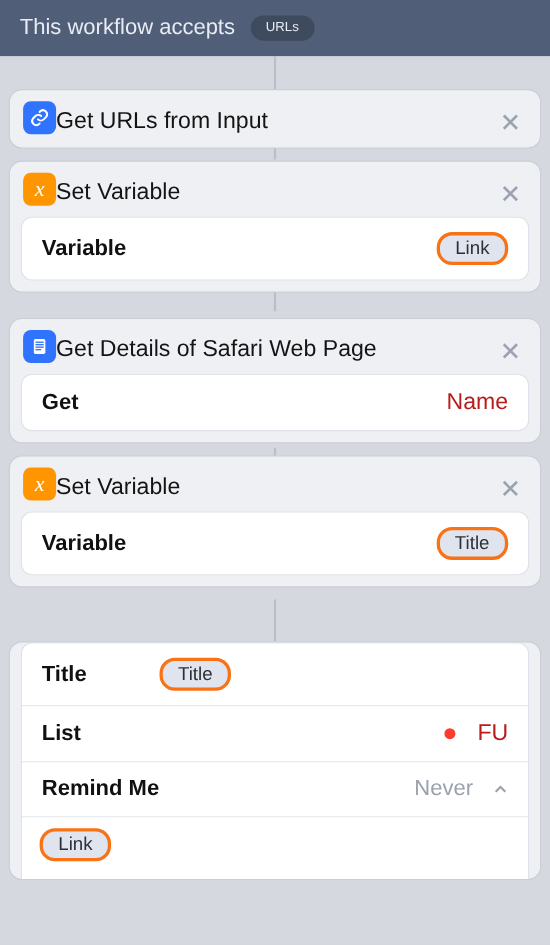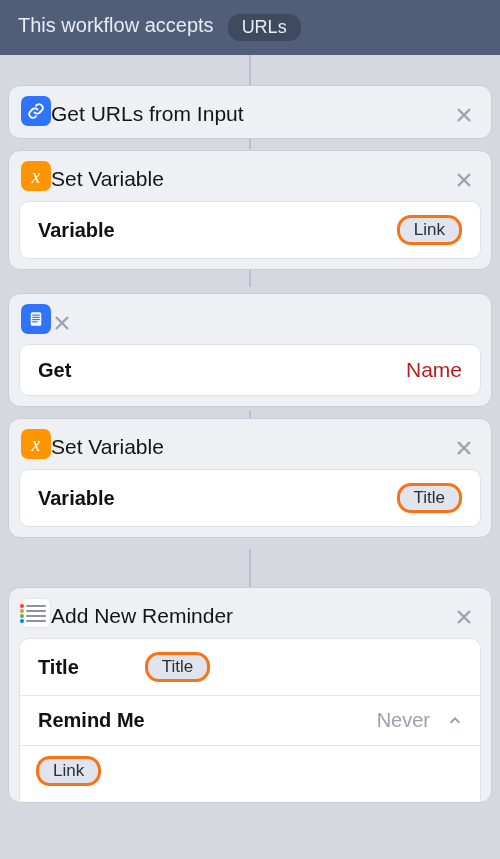--- a/index.html
+++ b/index.html
@@ -18,21 +18,21 @@
     display: flex;
     gap: 14px;
     font-size: 20px;
     font-weight: 400;
   }
   .header-pill {
     background: #3e4a5e;
     color: #e8ecf4;
     border-radius: 12px;
     padding: 3px 14px;
-    font-size: 18px;
+    font-size: 12px;
   }
   .canvas {
     position: relative;
     padding: 0;
   }
   .connector {
     position: absolute;
     left: 50%;
     width: 2px;
     background: #b9becb;
@@ -216,20 +216,21 @@
     <div class="card-header">
       <div class="card-icon ic-blue">
         <svg viewBox="0 0 24 24" width="18" height="18" fill="#fff">
           <rect x="5" y="3" width="14" height="18" rx="2" fill="#fff"></rect>
           <rect x="7" y="6" width="10" height="1.6" fill="#2f73ff"></rect>
           <rect x="7" y="9" width="10" height="1.6" fill="#2f73ff"></rect>
           <rect x="7" y="12" width="10" height="1.6" fill="#2f73ff"></rect>
           <rect x="7" y="15" width="7" height="1.6" fill="#2f73ff"></rect>
         </svg>
       </div>
+      <div class="card-title">Get Details of Safari Web Page</div>
       <div class="close-btn">
         <svg viewBox="0 0 16 16">
             <line x1="2" y1="2" x2="14" y2="14"></line>
             <line x1="14" y1="2" x2="2" y2="14"></line>
           </svg>
       </div>
     </div>
     <div class="card-body">
       <div class="body-row">
         <span class="body-label">Get</span>
@@ -260,45 +261,34 @@
         <span class="body-spacer"></span>
         <span class="token-pill">Title</span>
       </div>
     </div>
   </div>
 
   <div class="connector" style="top:494px; height:44px;"></div>
   <div class="big-gap"></div>
 
   <div class="card" style="margin-bottom:0;">
-    <div class="card-header">
-      <div class="card-icon ic-white">
-        <div class="reminders-icon-lines">
-          <span></span>
-            <span></span>
-            <span></span>
-            <span></span>
-        </div>
-      </div>
-      <div class="card-title">Add New Reminder</div>
-      <div class="close-btn">
-        <svg viewBox="0 0 16 16">
-            <line x1="2" y1="2" x2="14" y2="14"></line>
-            <line x1="14" y1="2" x2="2" y2="14"></line>
-          </svg>
-      </div>
-    </div>
     <div class="card-body" style="margin-bottom:0; border-bottom:none; border-bottom-left-radius:0; border-bottom-right-radius:0;">
       <div class="body-row">
         <span class="body-label">Title</span>
         <span style="width:42px;"></span>
         <span class="token-pill row-token-left">Title</span>
         <span class="body-spacer"></span>
       </div>
       <div class="body-row">
+        <span class="body-label">List</span>
+        <span class="body-spacer"></span>
+        <span class="list-dot"></span>
+        <span class="value-link">FU</span>
+      </div>
+      <div class="body-row">
         <span class="body-label">Remind Me</span>
         <span class="body-spacer"></span>
         <span class="value-muted">Never</span>
         <svg class="chevron" viewBox="0 0 16 16">
             <polyline points="3,10 8,5 13,10"></polyline>
           </svg>
       </div>
       <div class="note-area" style="border-top:1px solid #e3e6ec;">
         <span class="token-pill">Link</span>
       </div>

